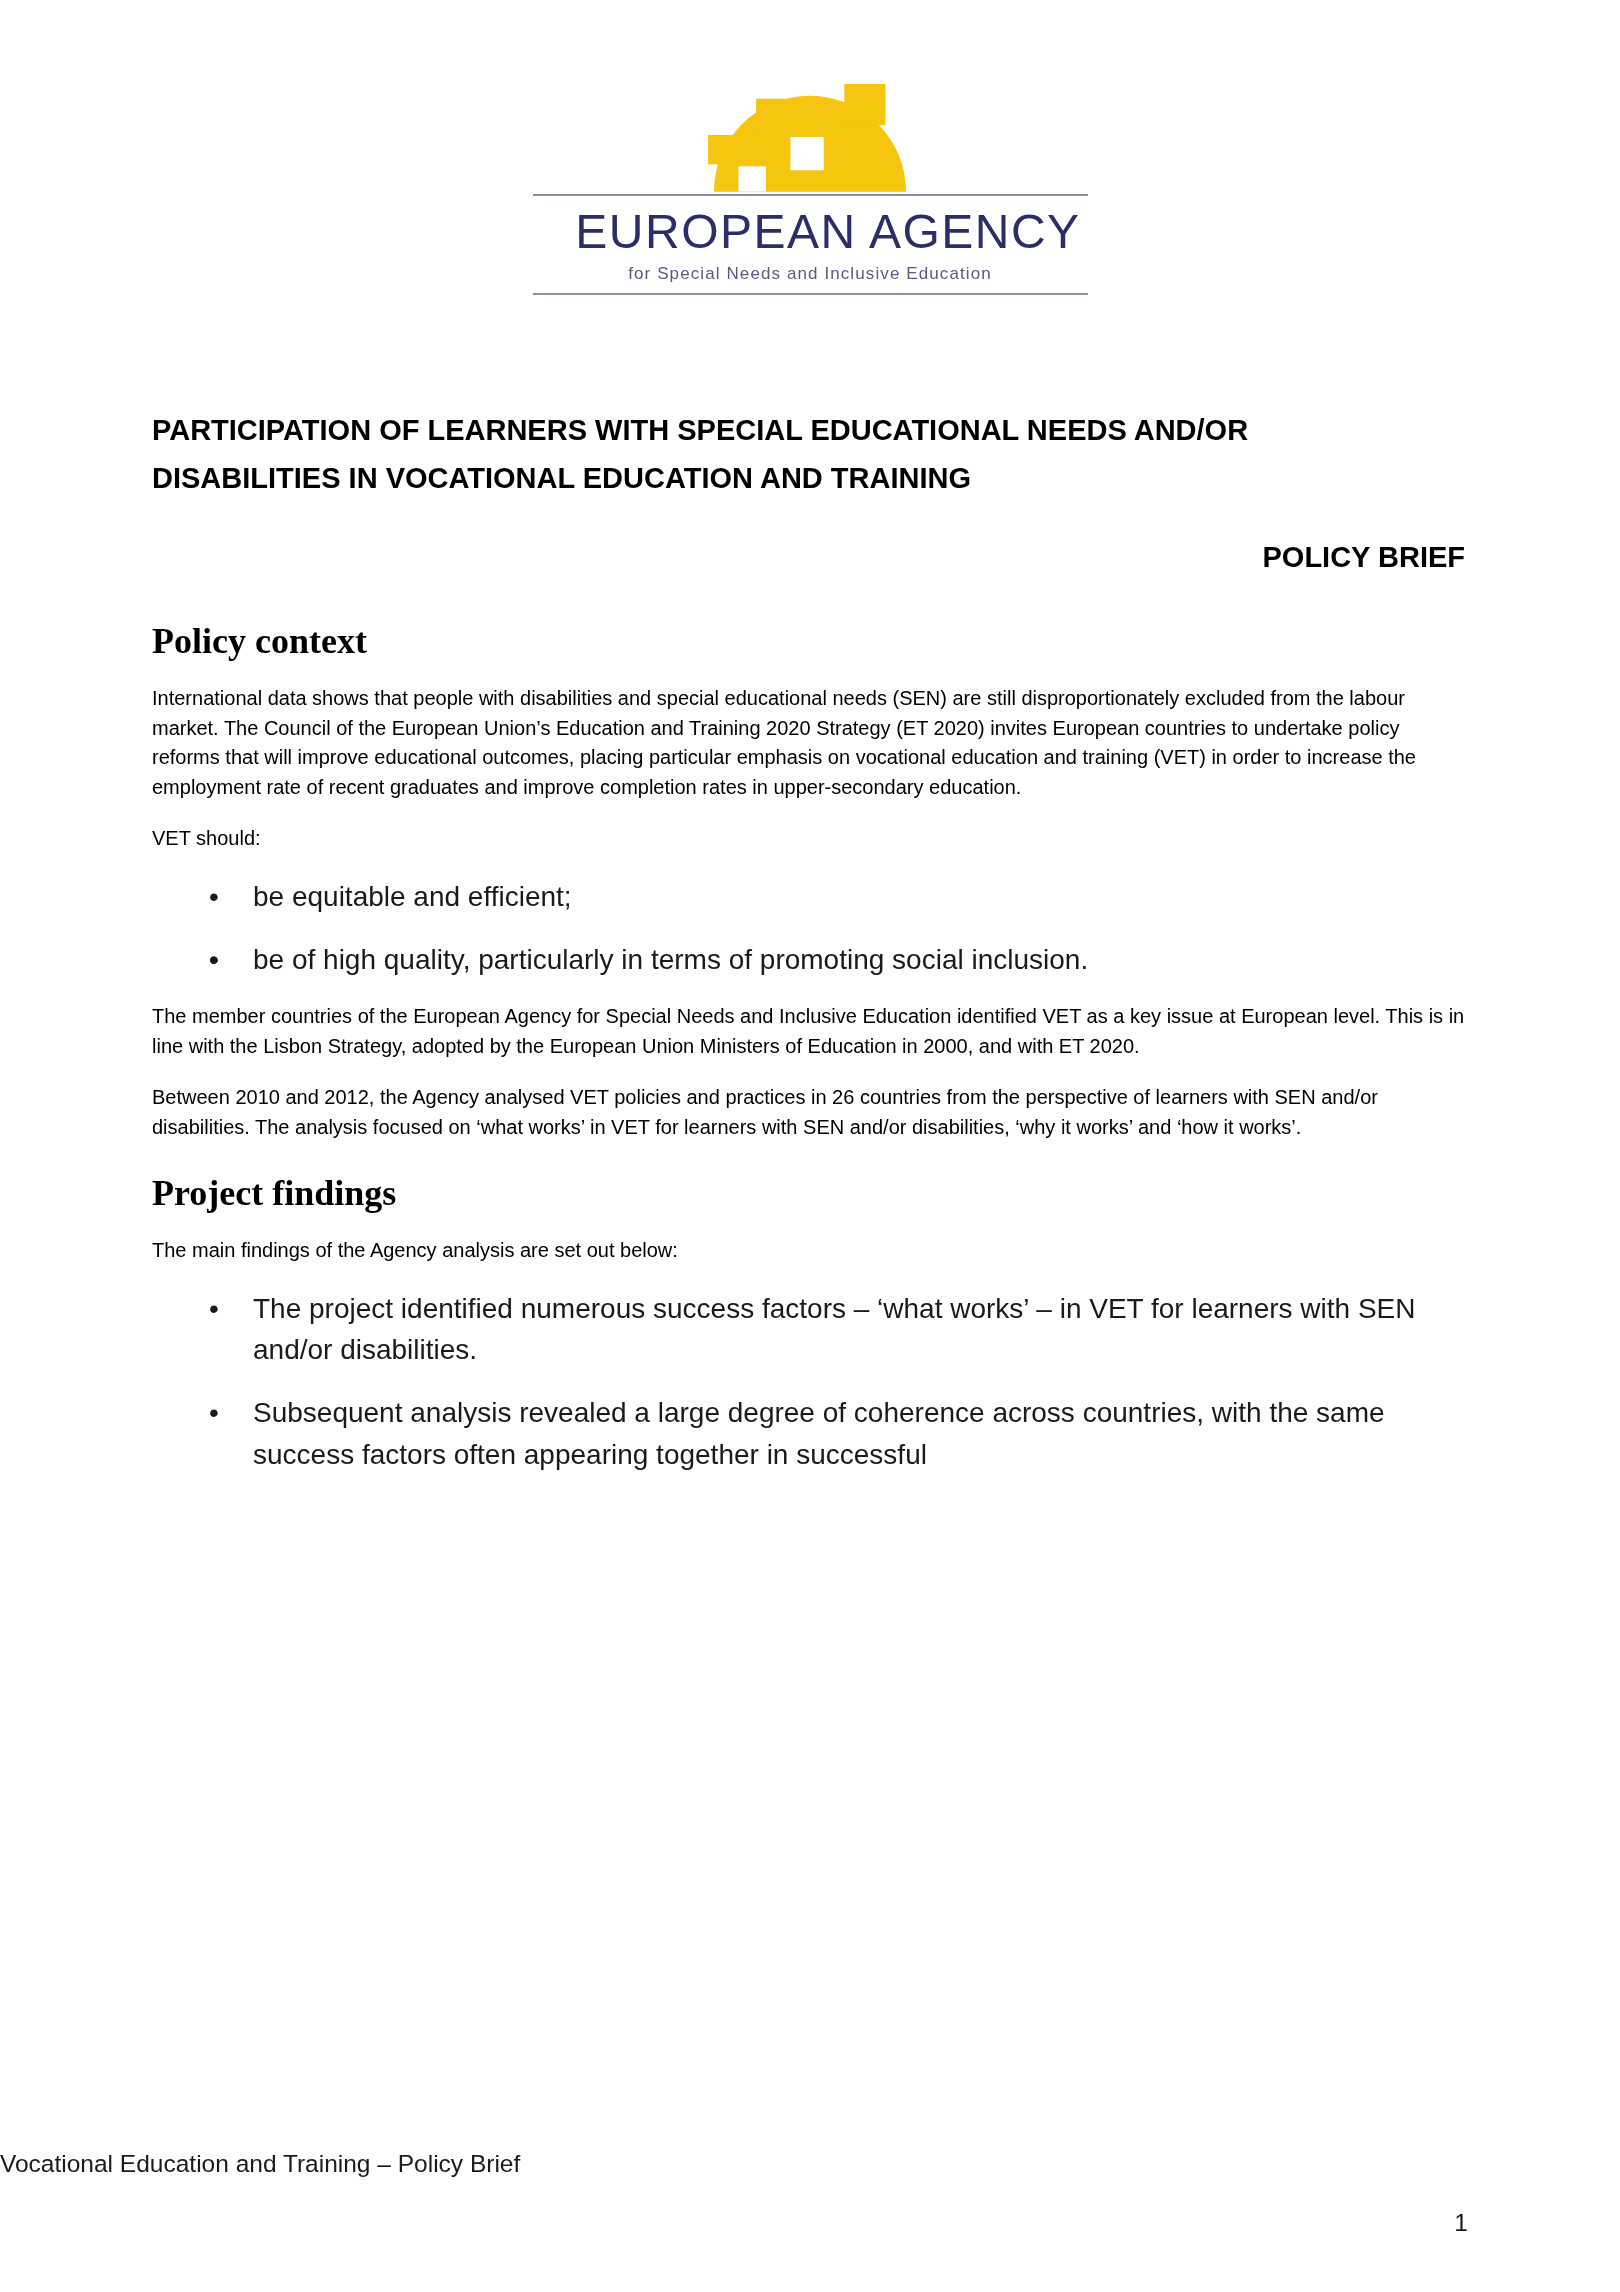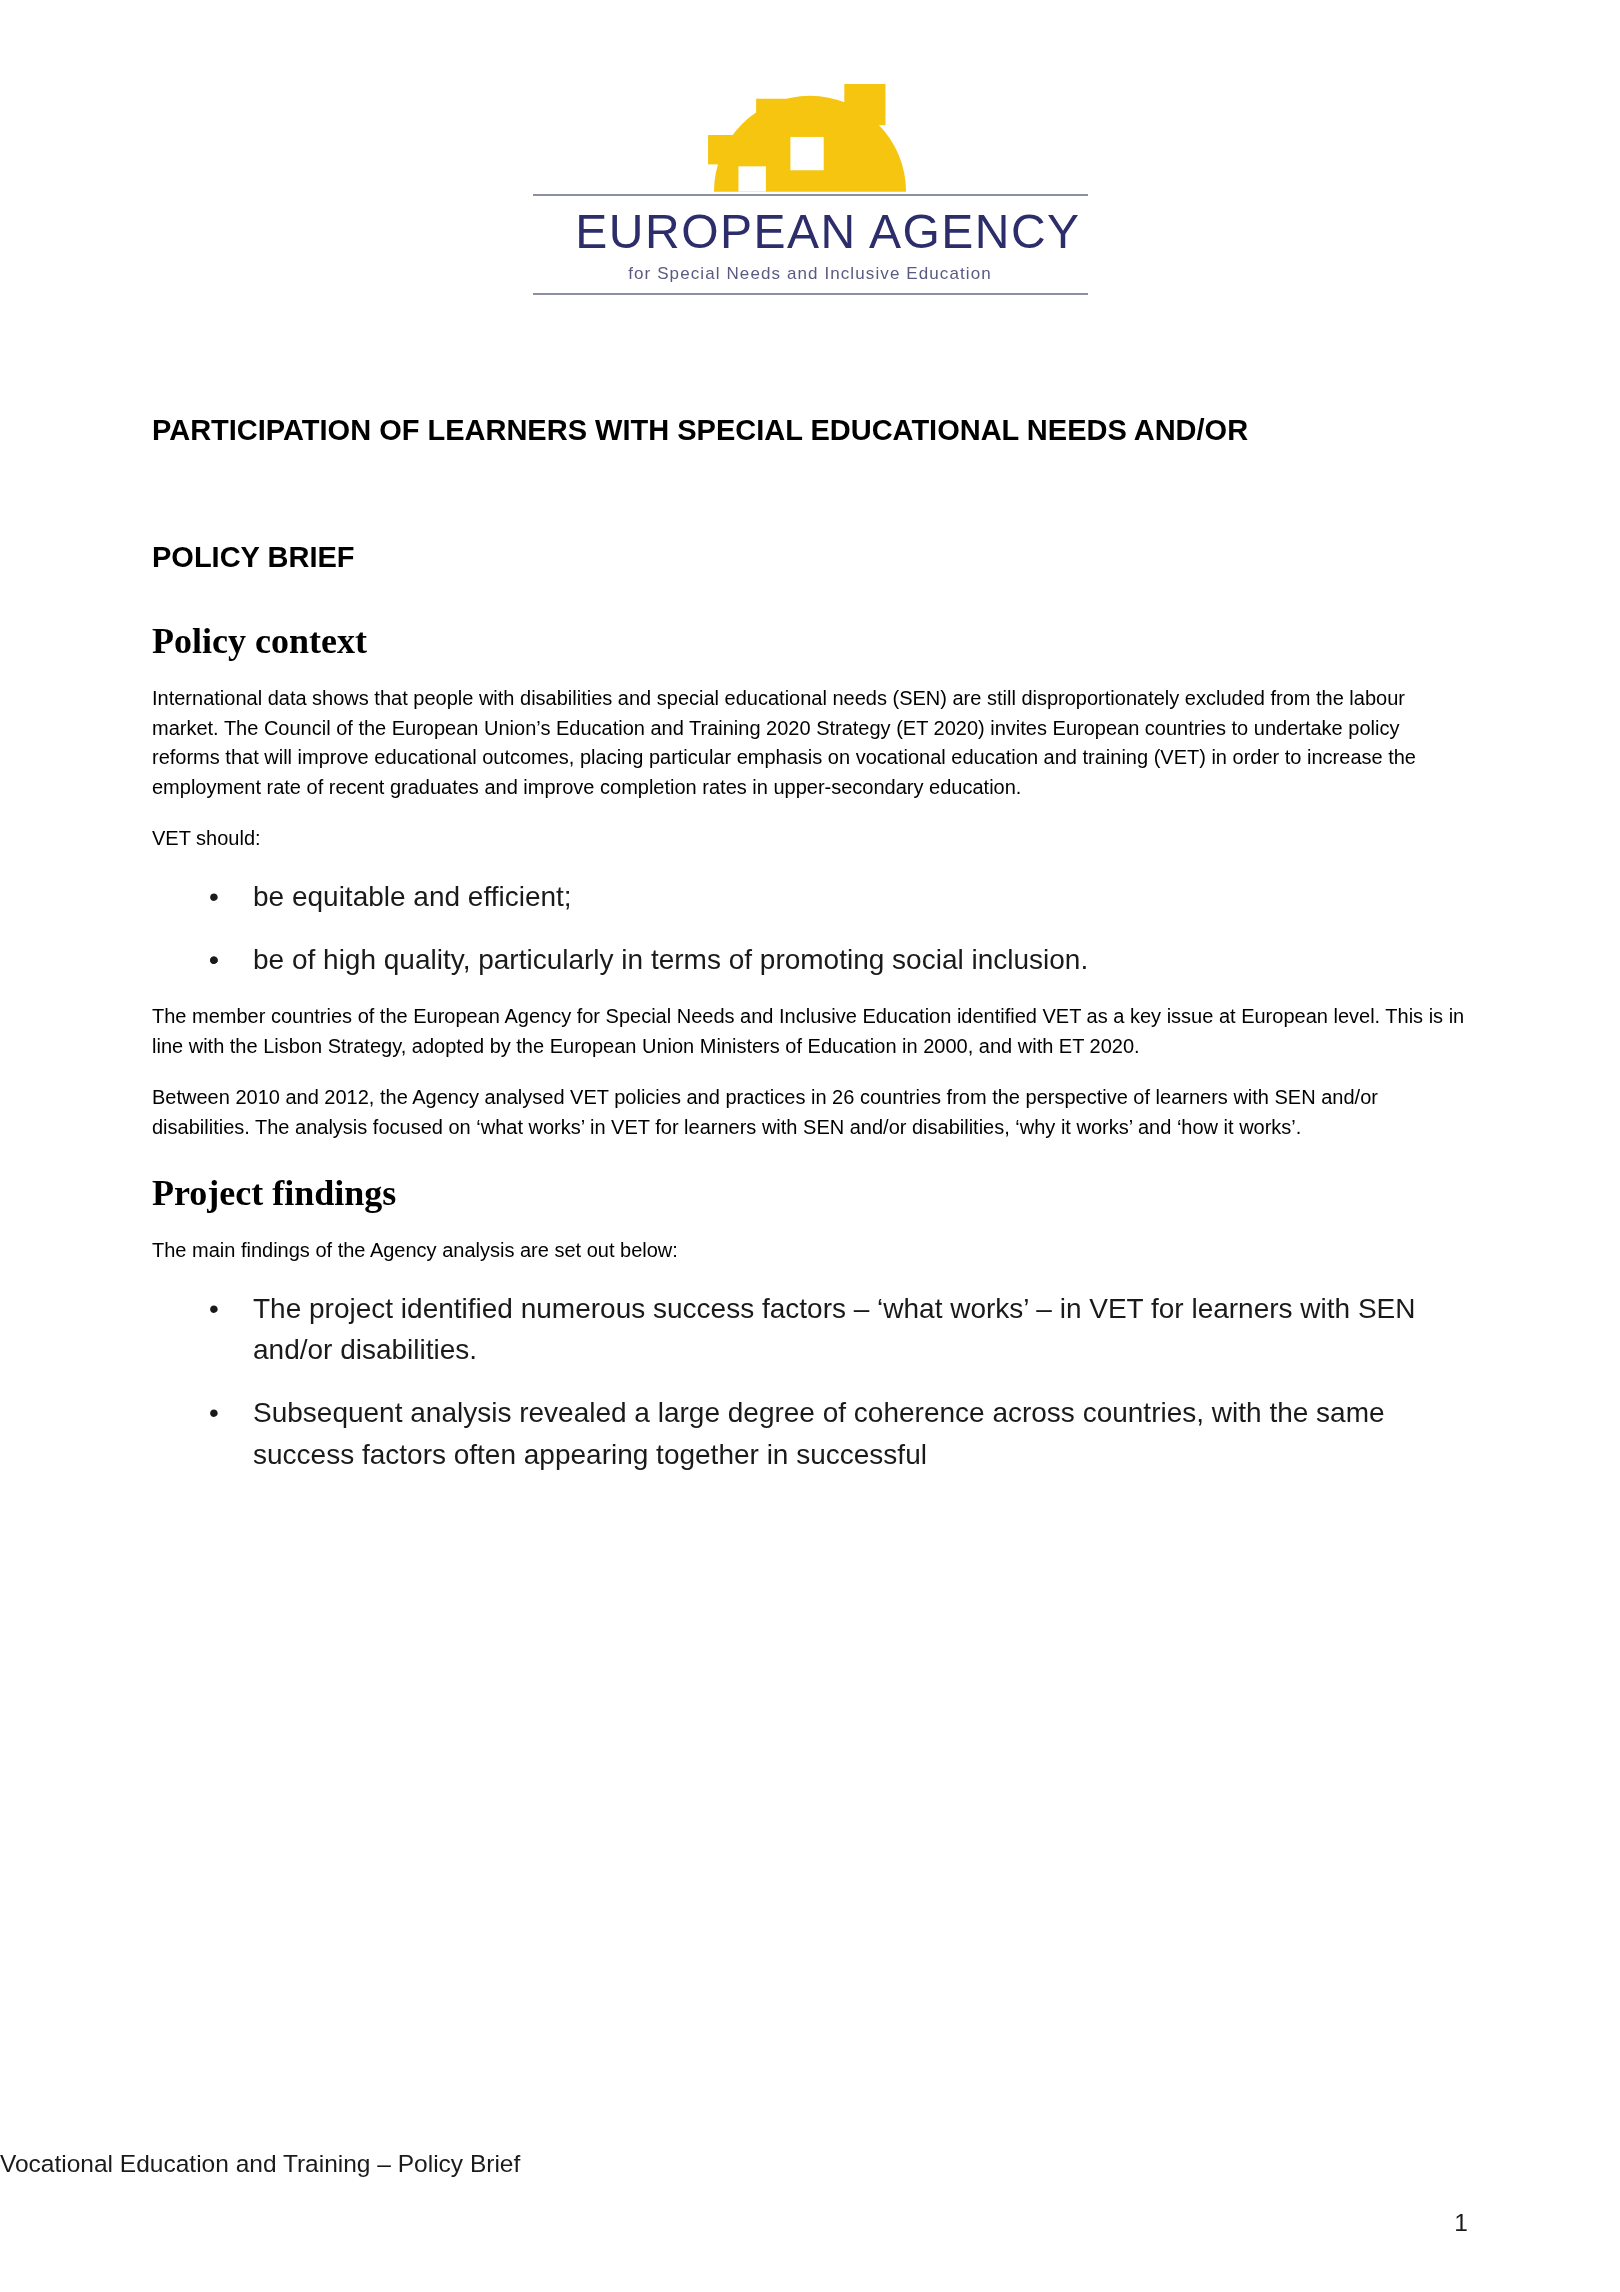--- a/index.html
+++ b/index.html
@@ -75,21 +75,21 @@
     font-size: 29px;
     font-weight: bold;
     line-height: 1.42;
     color: #000000;
   }
   .doc-subtitle {
     position: absolute;
     left: 152px;
     top: 537px;
     width: 1313px;
-    text-align: left;
+    text-align: right;
     font-size: 29px;
     font-weight: bold;
     line-height: 1.42;
     color: #000000;
   }
 
   
   .content {
     position: absolute;
     left: 152px;
@@ -181,20 +181,23 @@
 
     <div class="logo-rule top"></div>
     <div class="logo-wordmark">EUROPEAN AGENCY</div>
     <div class="logo-tagline">for Special Needs and Inclusive Education</div>
     <div class="logo-rule"></div>
   </div>
 
   <div class="doc-title">
     <span>PARTICIPATION OF LEARNERS WITH SPECIAL EDUCATIONAL NEEDS AND/OR</span>
   </div>
+  <div class="doc-title" style="top:458px;">
+    <span>DISABILITIES IN VOCATIONAL EDUCATION AND TRAINING</span>
+  </div>
   <div class="doc-subtitle">
     <span>POLICY BRIEF</span>
   </div>
 
   <div class="content">
 
     <h2 class="h2">Policy context</h2>
 
     <p class="para">International data shows that people with disabilities and special educational needs (SEN) are still disproportionately excluded from the labour market. The Council of the European Union’s Education and Training 2020 Strategy (ET 2020) invites European countries to undertake policy reforms that will improve educational outcomes, placing particular emphasis on vocational education and training (VET) in order to increase the employment rate of recent graduates and improve completion rates in upper-secondary education.</p>
 

